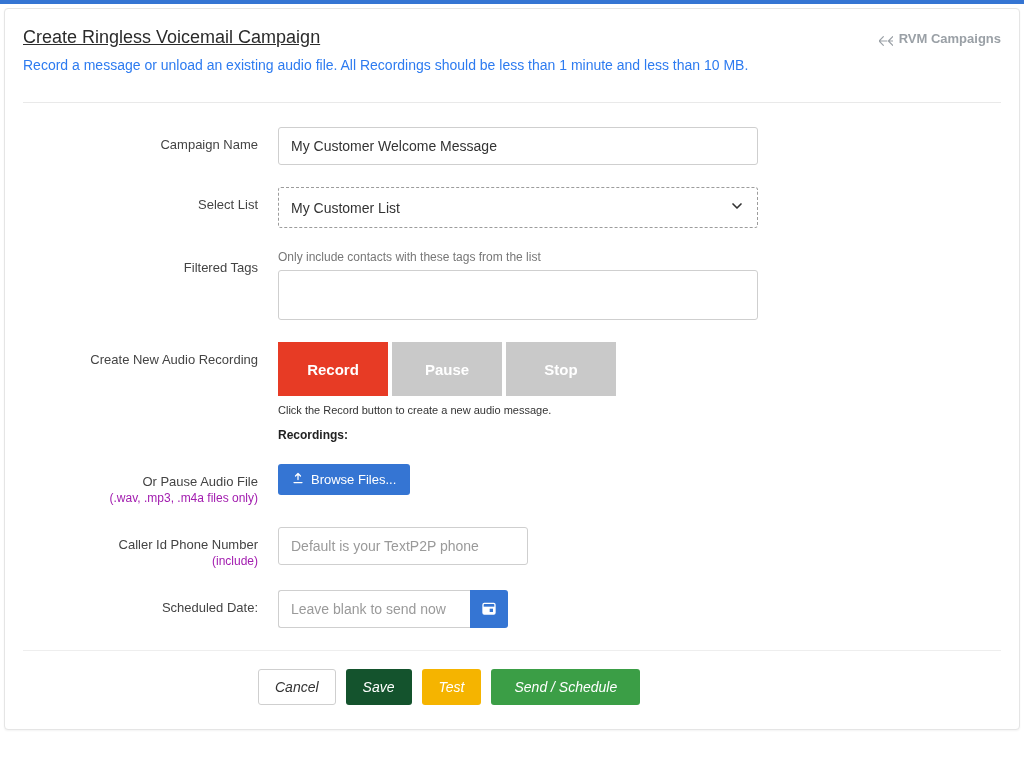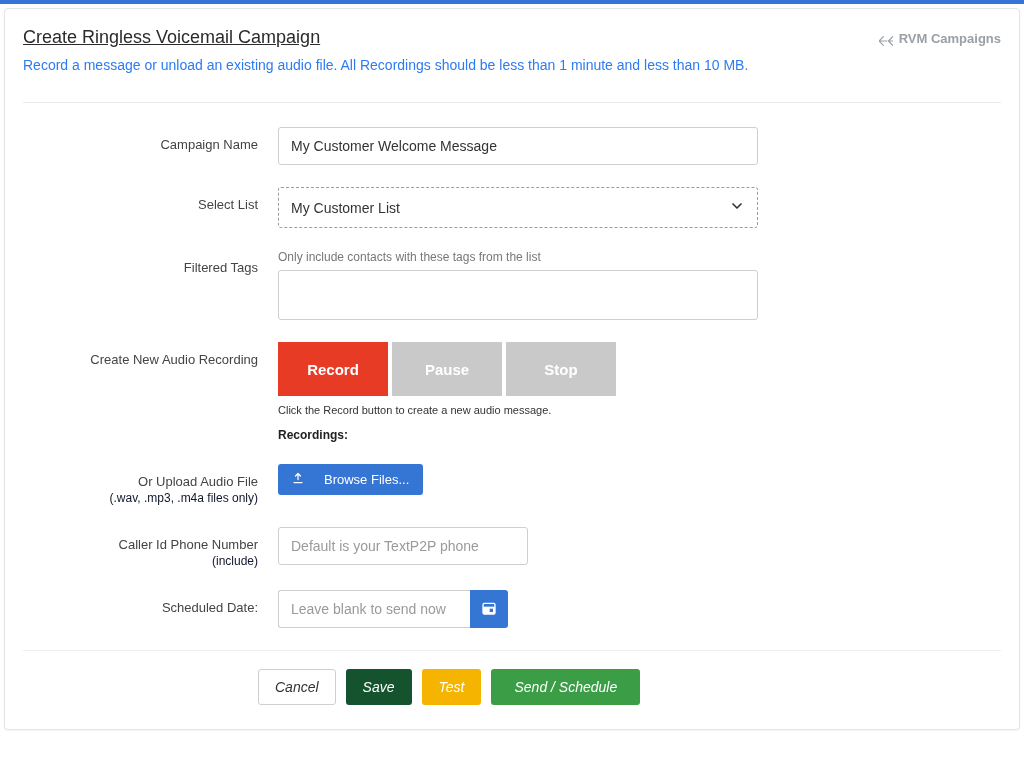--- a/index.html
+++ b/index.html
@@ -70,21 +70,21 @@
     width:255px;
     text-align:right;
     padding-right:20px;
     padding-top:10px;
     font-size:13px;
     color:#444;
   }
   .label-sub {
     display:block;
     font-size:12px;
-    color:#0f172a;
+    color:#a21caf;
     margin-top:2px;
   }
   .field-col {
     flex:1;
     max-width:480px;
   }
   .input, .select-box, .tags-box, .phone-input, .date-input {
     width:100%;
     border:1px solid #cfcfcf;
     border-radius:3px;
@@ -132,21 +132,21 @@
     margin:8px 0 12px 0;
   }
   .recordings-label {
     font-size:12px;
     font-weight:700;
     color:#222;
   }
   .browse-btn {
     display:inline-flex;
     align-items:center;
-    gap:20px;
+    gap:7px;
     background:#3575d3;
     color:#fff;
     border:none;
     border-radius:3px;
     font-size:13px;
     padding:8px 14px;
     cursor:pointer;
   }
   .upload-icon { width:12px; height:12px; }
   .phone-input { max-width:250px; }
@@ -253,21 +253,21 @@
           <button class="rec-btn disabled">Pause</button>
           <button class="rec-btn disabled">Stop</button>
         </div>
         <div class="rec-hint">Click the Record button to create a new audio message.</div>
         <div class="recordings-label">Recordings:</div>
       </div>
     </div>
 
     <div class="row">
       <div class="label-col">
-        <span>Or Upload Audio File</span>
+        <span>Or Pause Audio File</span>
         <span class="label-sub">(.wav, .mp3, .m4a files only)</span>
       </div>
       <div class="field-col">
         <button class="browse-btn">
           <span>
             <svg class="upload-icon" viewBox="0 0 24 24">
                 <path d="M12 3v12M7 8l5-5 5 5M4 21h16" stroke="#fff" stroke-width="2.5" fill="none" stroke-linecap="round" stroke-linejoin="round"></path>
               </svg>
           </span>
           <span>Browse Files...</span>

